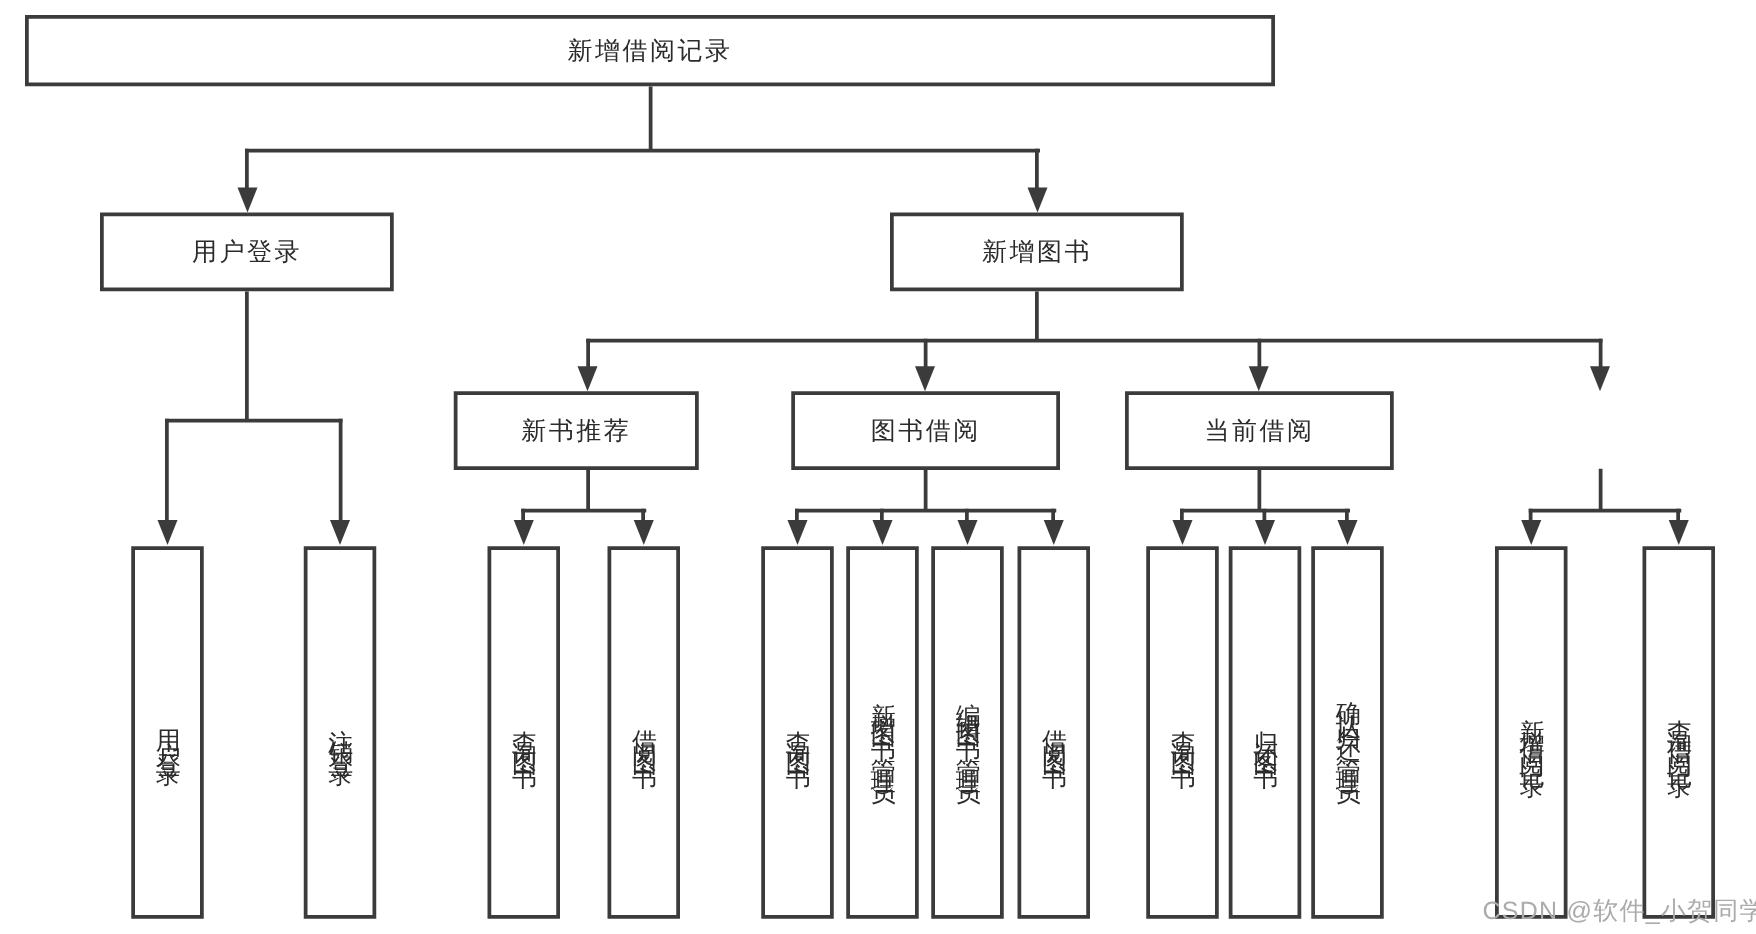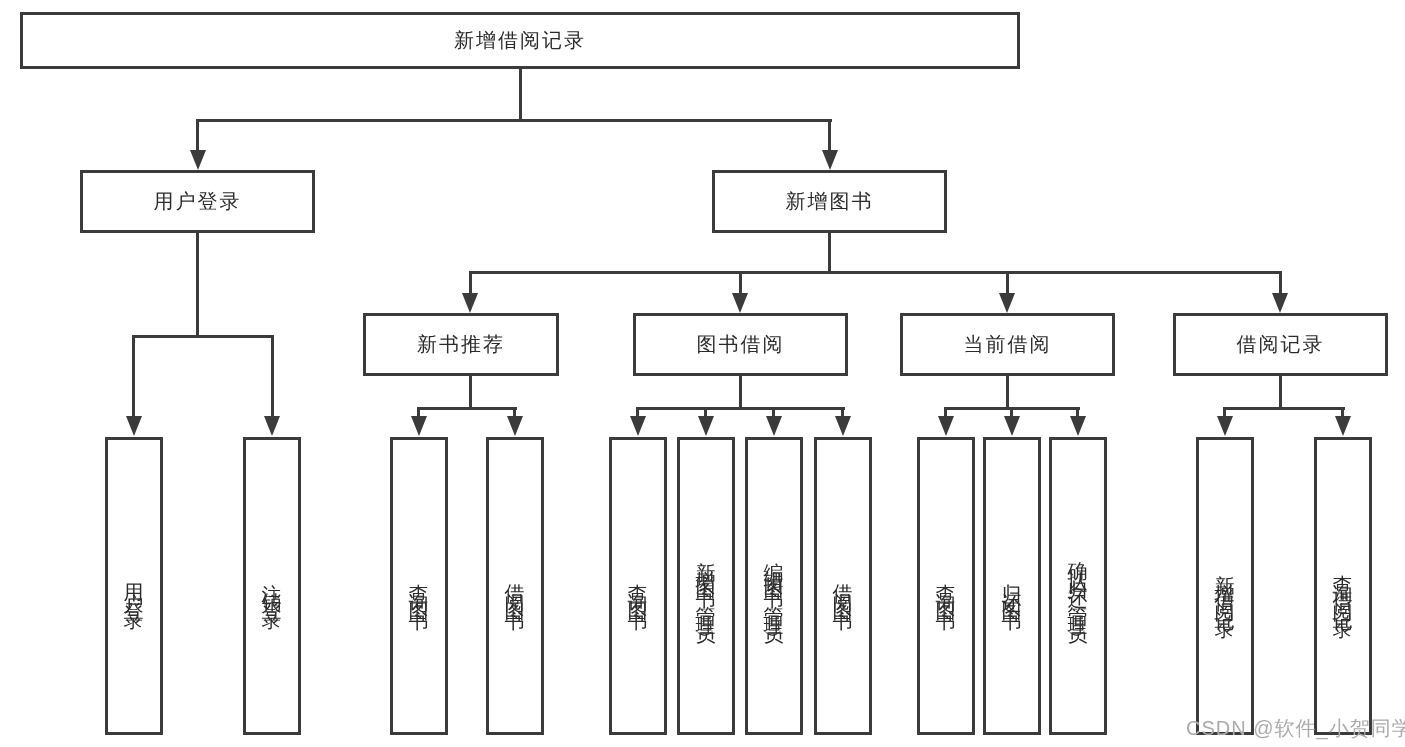--- a/index.html
+++ b/index.html
@@ -104,23 +104,20 @@
 
   <div class="box hbox" style="left:363px;top:313px;width:196px;height:63px">
     <span>新书推荐</span>
   </div>
   <div class="box hbox" style="left:633px;top:313px;width:215px;height:63px">
     <span>图书借阅</span>
   </div>
   <div class="box hbox" style="left:900px;top:313px;width:215px;height:63px">
     <span>当前借阅</span>
   </div>
-  <div class="box hbox" style="left:1173px;top:313px;width:215px;height:63px">
-    <span>借阅记录</span>
-  </div>
 
   <div class="box vbox" style="left:105px;top:437px;width:58px;height:298px">
     <span>用户登录</span>
   </div>
   <div class="box vbox" style="left:243px;top:437px;width:58px;height:298px">
     <span>注销登录</span>
   </div>
 
   <div class="box vbox" style="left:390px;top:437px;width:58px;height:298px">
     <span>查询图书</span>

